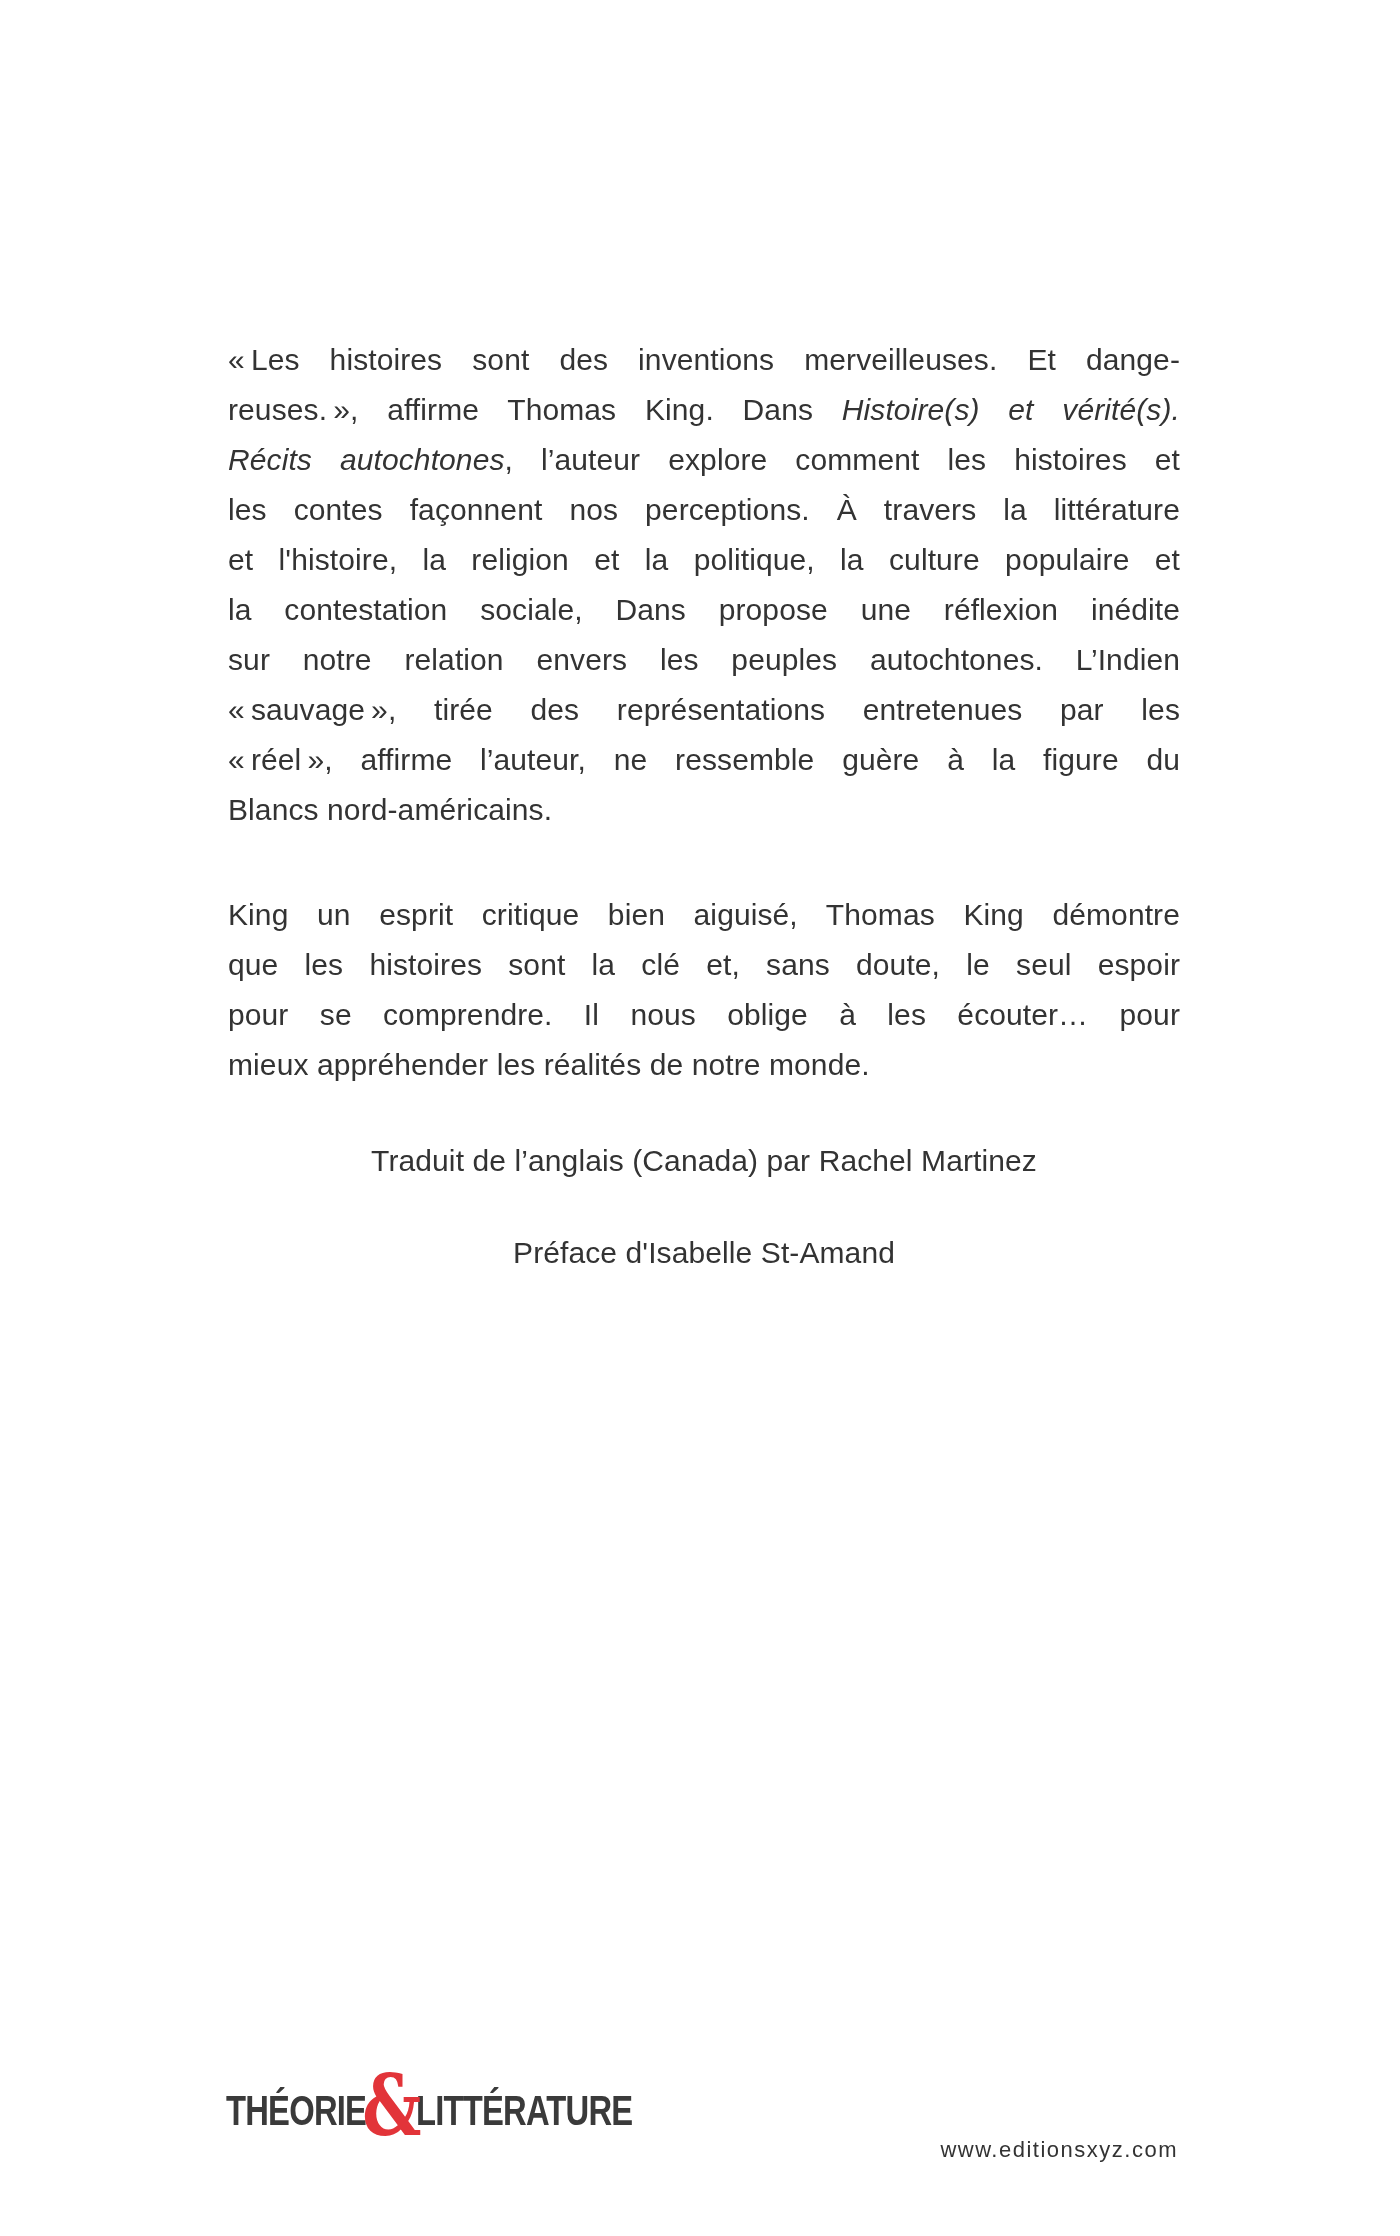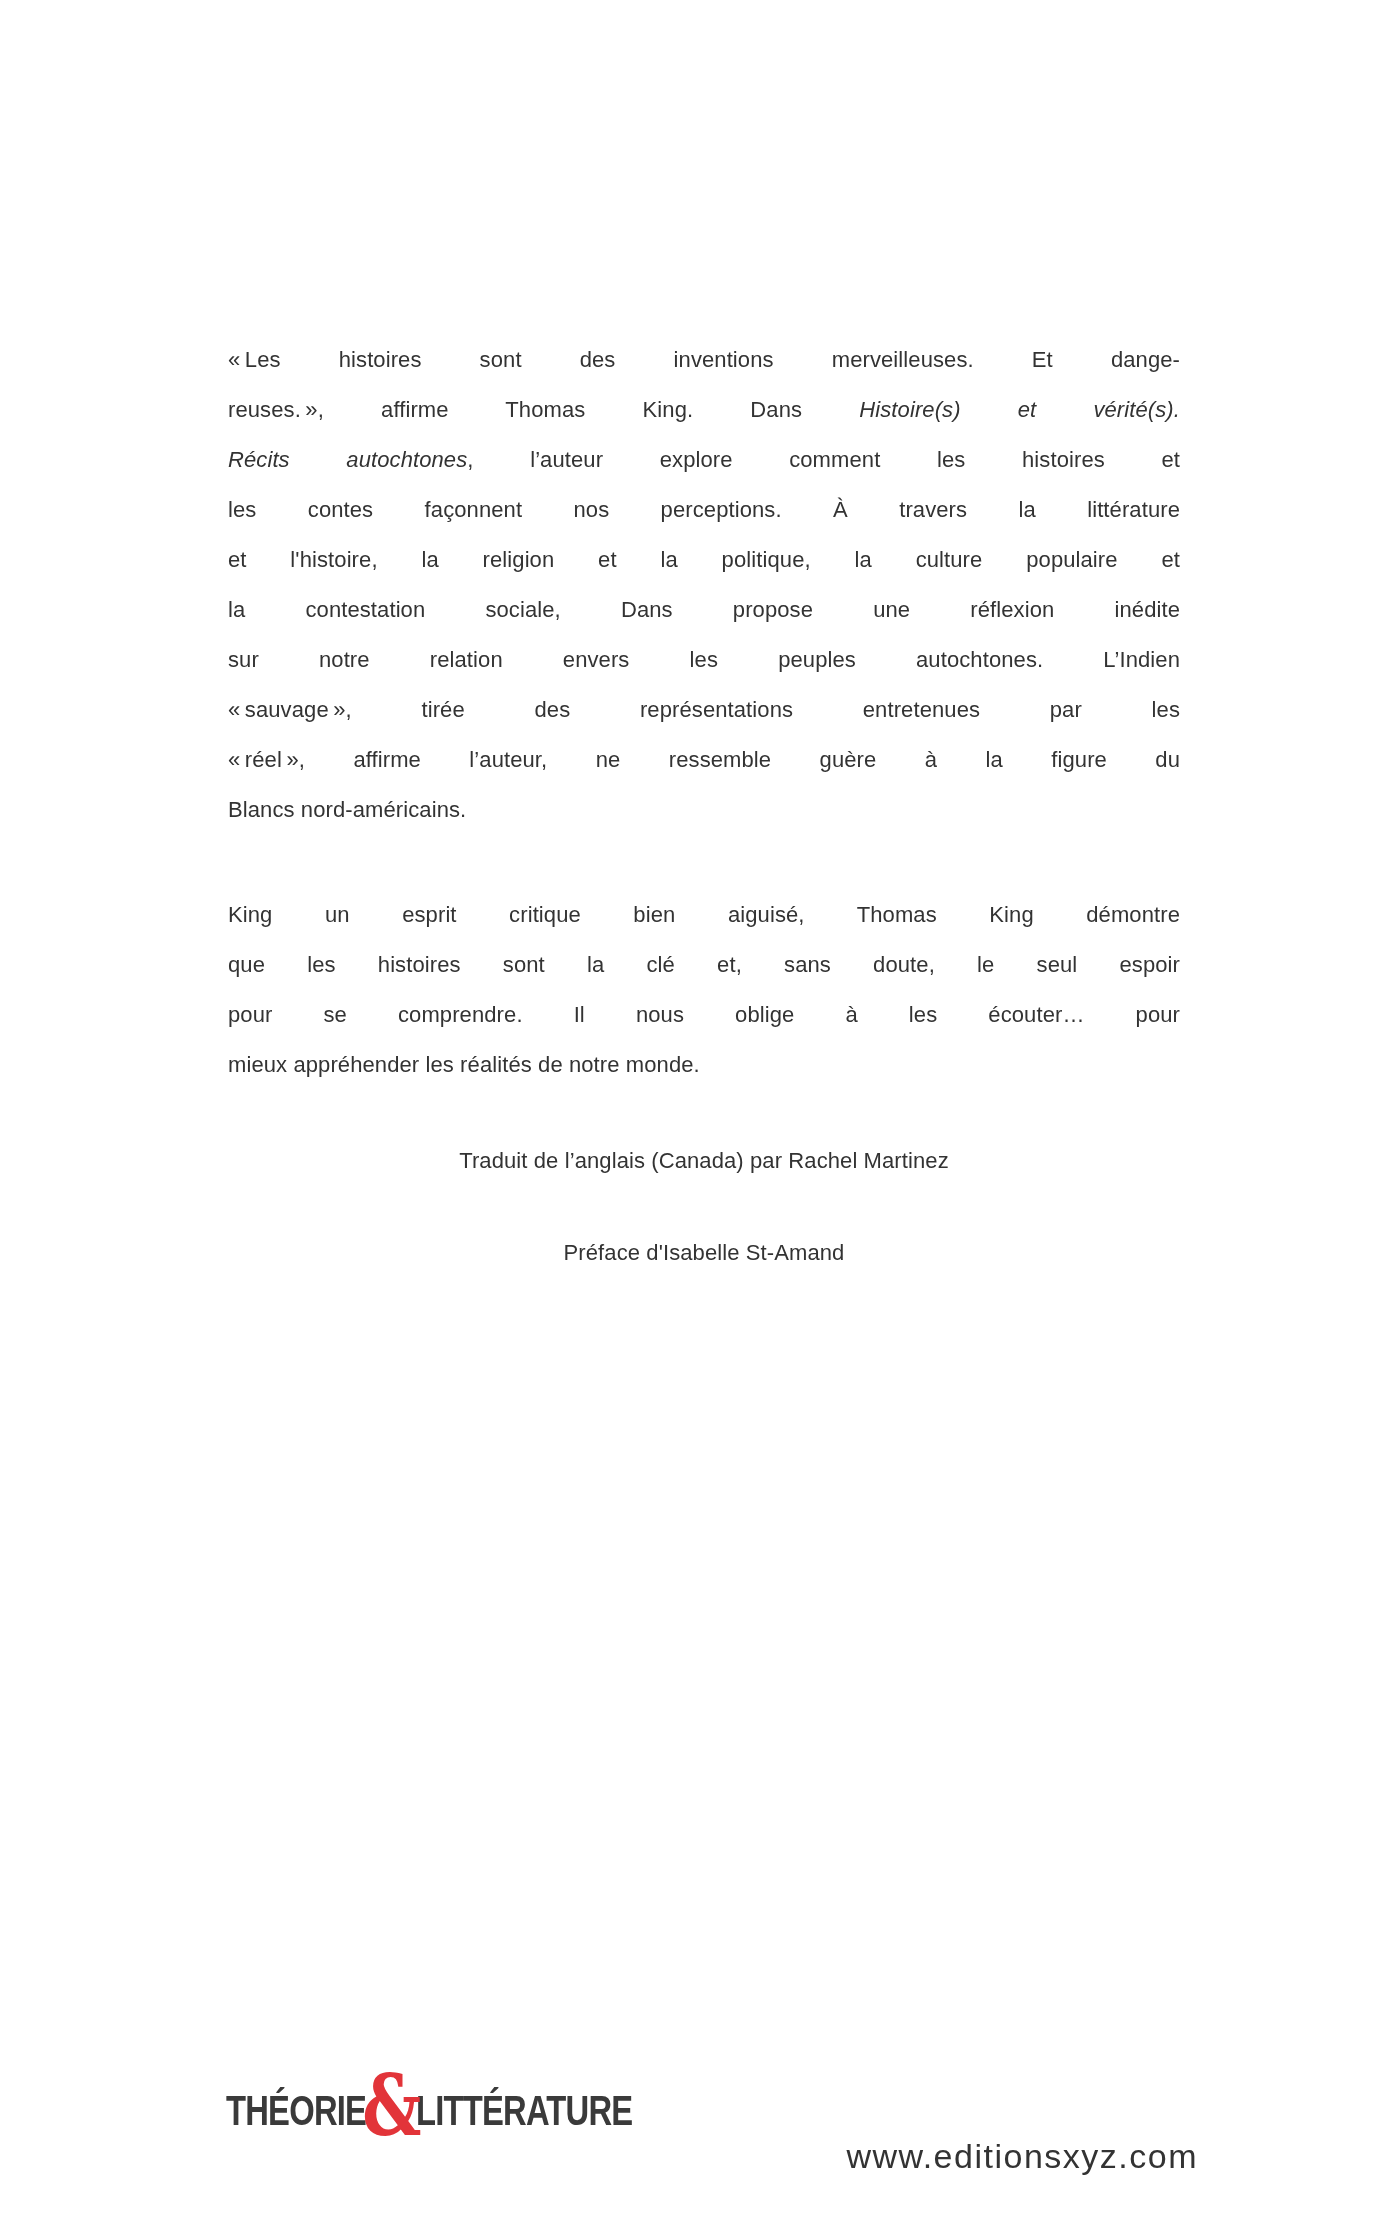--- a/index.html
+++ b/index.html
@@ -10,21 +10,21 @@
     background: var(--bg, #ffffff);
     font-family: "Liberation Sans", sans-serif;
     overflow: hidden;
   }
   .content {
     position: absolute;
     left: 228px;
     top: 335px;
     width: 952px;
     color: var(--body-text, #333333);
-    font-size: 22px;
+    font-size: 30px;
     line-height: 50px;
     letter-spacing: 0.1px;
   }
   .para .line {
     text-align: justify;
     text-align-last: justify;
     text-justify: inter-word;
     white-space: normal;
   }
   .para .line.last {
@@ -66,22 +66,22 @@
     font-size: 84px;
     line-height: 1;
     color: var(--logo-red, #e23439);
     margin: 0 -7px 0 -5px;
     position: relative;
     top: 10px;
   }
   .website {
     position: absolute;
     top: 2137px;
-    right: 202px;
-    font-size: 34px;
+    right: 222px;
+    font-size: 22px;
     letter-spacing: 1.5px;
     color: var(--body-text, #333333);
   }
 </style>
 </head>
 <body>
 
 <div class="page">
 
   <main class="content">

